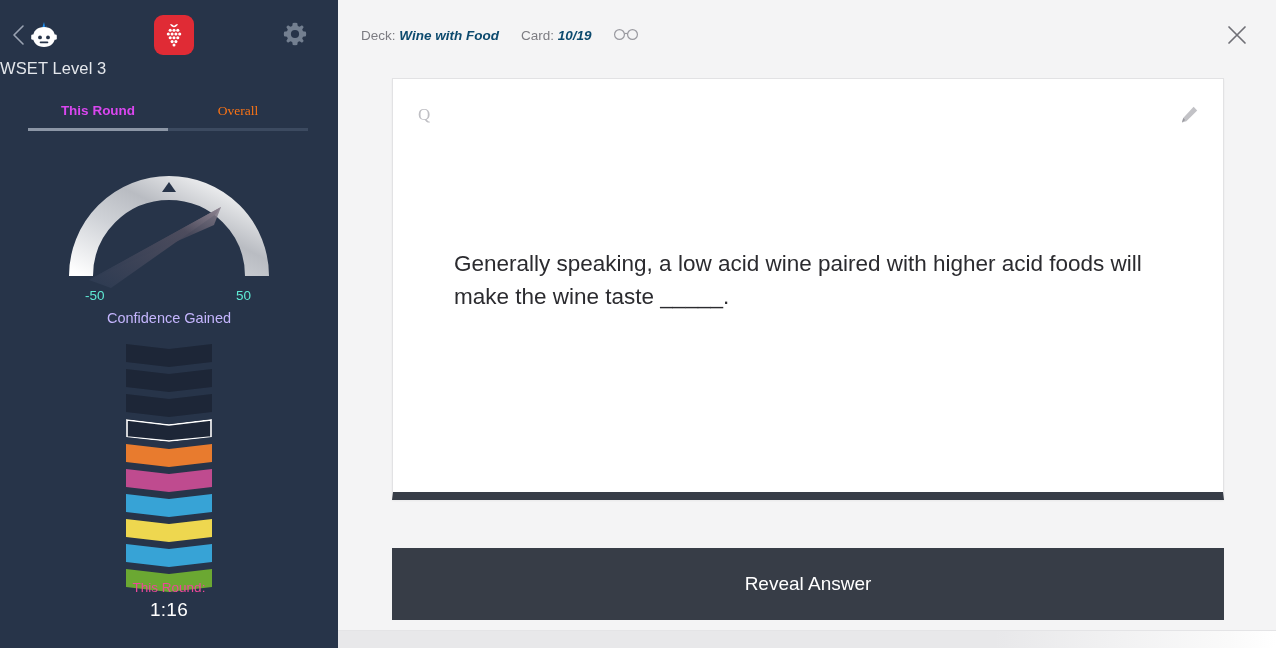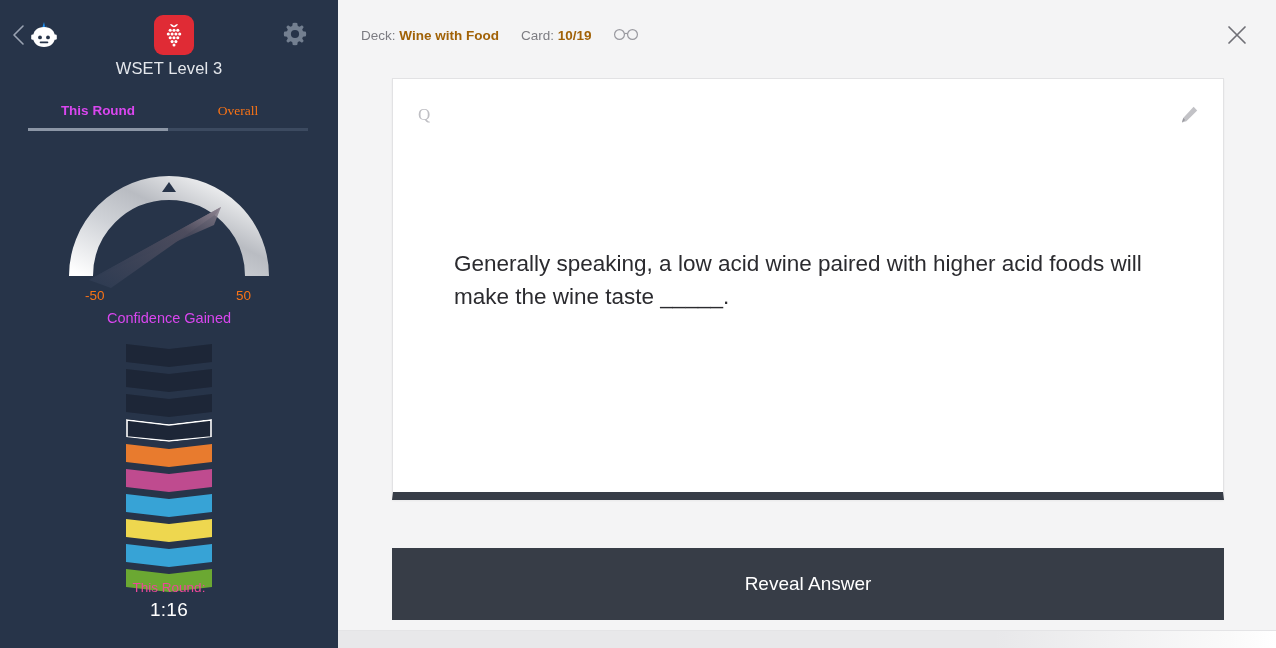--- a/index.html
+++ b/index.html
@@ -37,21 +37,21 @@
     background: #e02b35;
     border-radius: 9px;
     display: flex; align-items: center; justify-content: center;
   }
   .gear-icon {
     position: absolute; right: 30px; top: 21px;
     width: 26px; height: 26px; cursor: pointer;
   }
   .deck-title {
     position: absolute; left: 0; right: 0; top: 59px;
-    text-align: center;
+    text-align: left;
     color: #e4e7ec;
     font-size: 16.5px;
     letter-spacing: 0.1px;
   }
 
   .sb-tabs {
     position: absolute; top: 100px; left: 28px; right: 30px;
     height: 31px;
     display: flex;
   }
@@ -78,29 +78,29 @@
     text-align: center;
   }
   .gauge-svg { display: block; margin: 0 auto; }
   .gauge-labels {
     position: relative;
     width: 200px; margin: 0 auto;
     height: 18px;
   }
   .gauge-min, .gauge-max {
     position: absolute;
-    color: #f97316;
+    color: #5eead4;
     font-size: 13.5px;
     top: 0;
   }
   .gauge-min { left: 16px; }
   .gauge-max { right: 18px; }
   .gauge-caption {
     margin-top: 4px;
-    color: #d946ef;
+    color: #c4b5fd;
     font-size: 14.5px;
   }
 
   
   .chev-stack {
     position: absolute; top: 344px; left: 50%;
     transform: translateX(-50%);
     width: 86px;
   }
   .chev {
@@ -134,21 +134,21 @@
     position: relative;
     display: flex; align-items: center;
     padding-left: 23px;
     background: #f4f4f5;
   }
   .crumb {
     font-size: 13.5px;
     color: #7c7c82;
     margin-right: 6px;
   }
-  .crumb b { color: #a16207; font-weight: bold; }
+  .crumb b { color: #0c4a6e; font-weight: bold; font-style: italic; }
   .crumb.sp { margin-left: 16px; }
   .glasses-icon { margin-left: 16px; margin-top: 2px; cursor: pointer; }
   .close-x {
     position: absolute; right: 26px; top: 22px;
     width: 26px; height: 26px; cursor: pointer;
   }
 
   .card {
     position: absolute;
     left: 54px; top: 78px;

